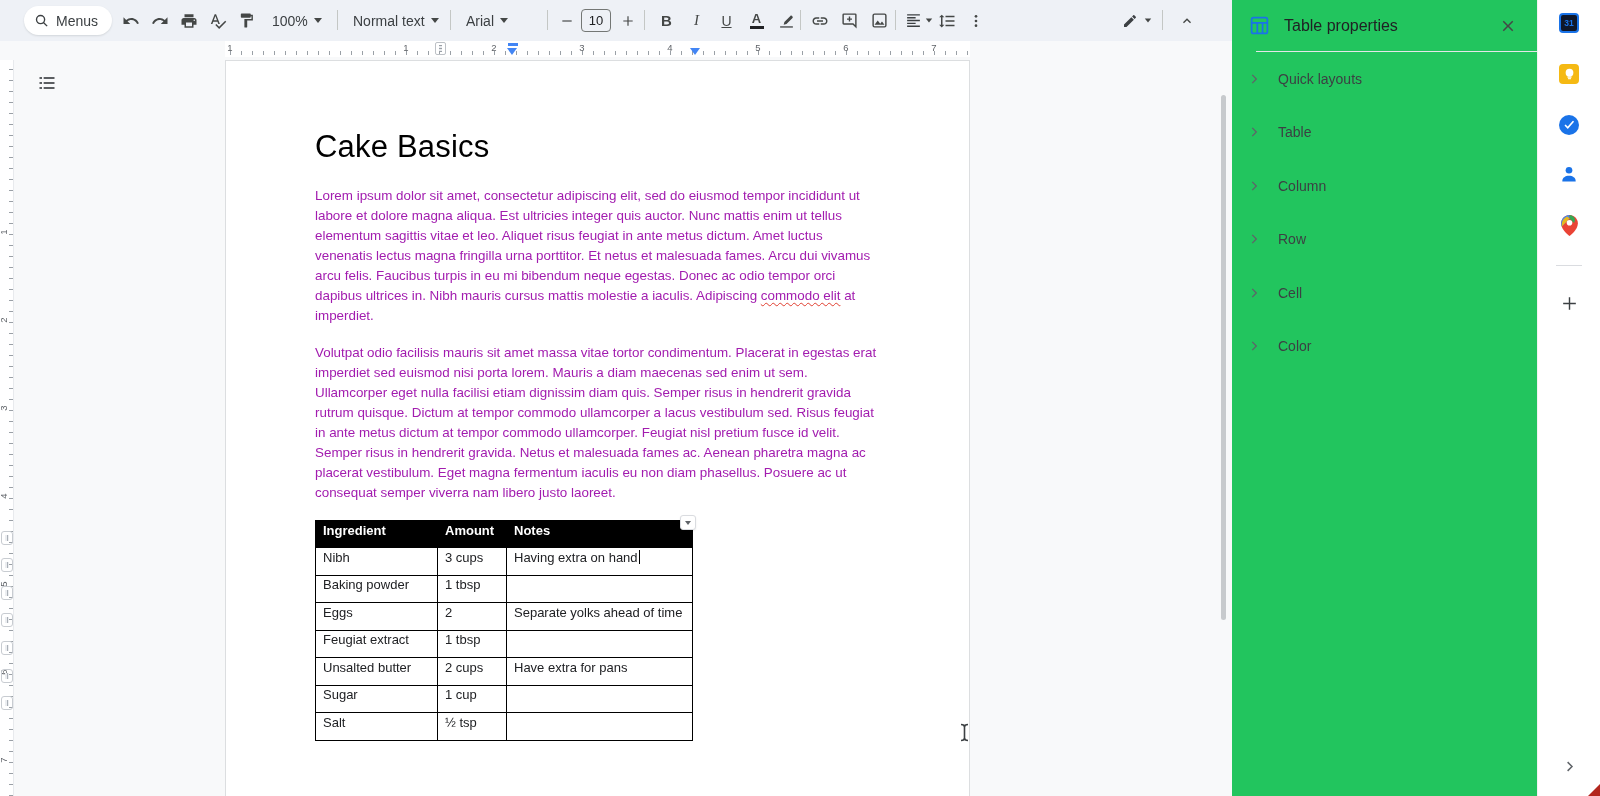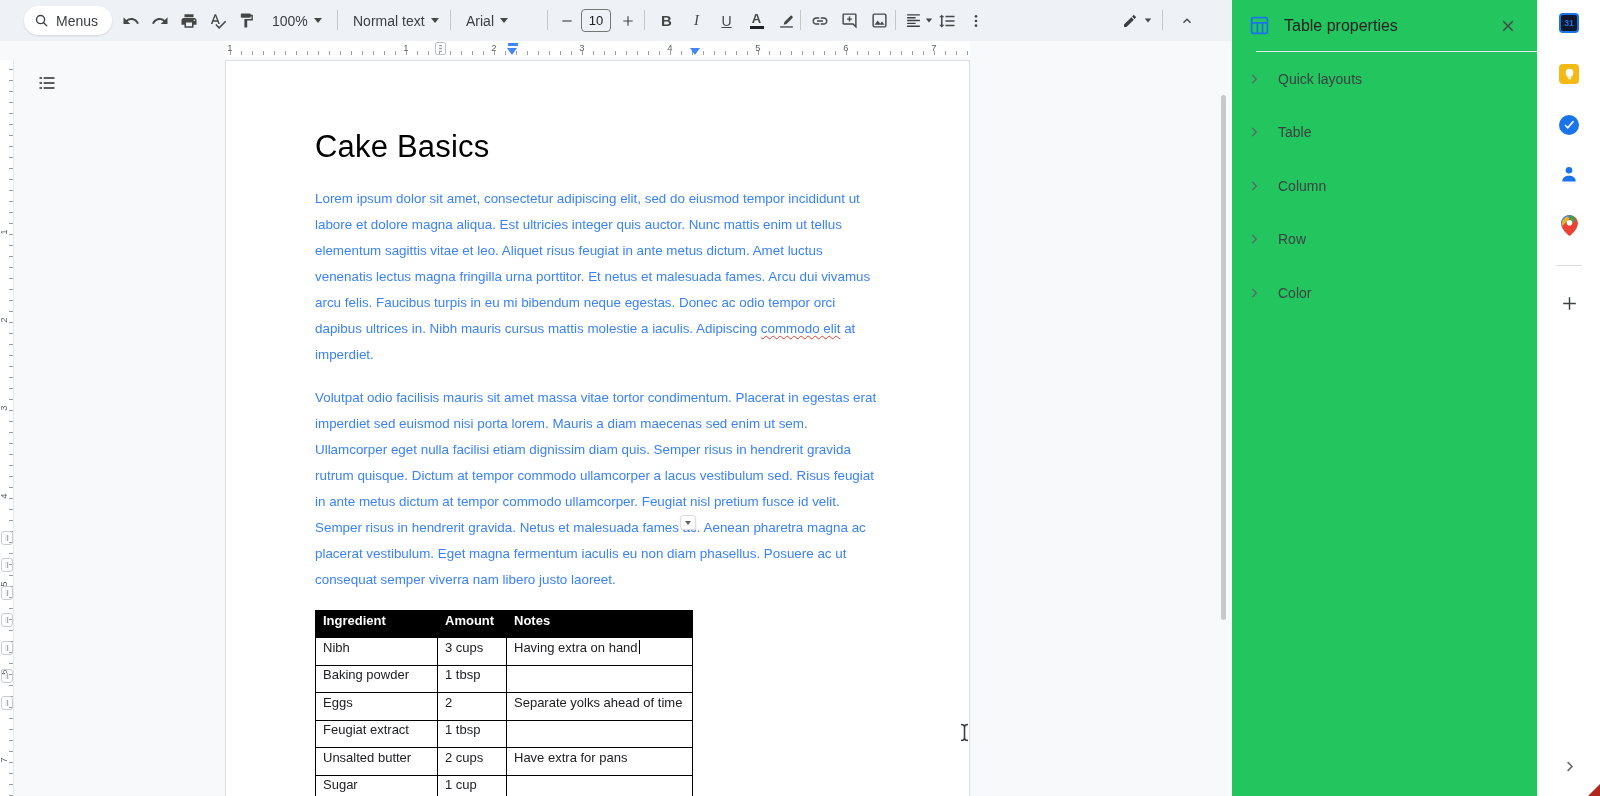--- a/index.html
+++ b/index.html
@@ -43,21 +43,21 @@
     background-image:repeating-linear-gradient(180deg,#9aa0a6 0 1px,transparent 1px 11px); background-position:0 9px; }
   .rnum-v { position:absolute; left:1px; transform:translateY(-50%) rotate(-90deg); font-size:9.5px; color:#5f6368; }
   .row-handle { position:absolute; left:1px; width:12px; height:14px; transform:translateY(-50%); background:#eceef1; border:1px solid #c8ccd1; border-radius:3px; cursor:row-resize;
     background-image:repeating-linear-gradient(90deg,transparent 0 2px,#aab0b7 2px 3px); background-clip:content-box; padding:3px 3px; }
 
   
   .doc-area { position:absolute; left:14px; top:57px; width:1218px; height:739px; background:#f8f9fa; }
   .outline-btn { position:absolute; left:18px; top:15px; width:30px; height:26px; display:flex; align-items:center; justify-content:center; color:#3c4043; cursor:pointer; }
   .page { position:absolute; left:211px; top:3px; width:745px; height:900px; background:#fff; border:1px solid #dcdee0; border-bottom:none; padding:67px 89px 0 89px; }
   .doc-title { font-size:31px; font-weight:400; color:#000; letter-spacing:.2px; margin-bottom:20px; line-height:38px; }
-  .doc-para { font-size:13.4px; line-height:26px; color:#3b82f6; margin-bottom:17px; }
+  .doc-para { font-size:13.4px; line-height:20px; color:#a21caf; margin-bottom:17px; }
   .misspell { text-decoration:underline wavy #e03e2f 1px; text-underline-offset:2px; }
 
   table.ing { border-collapse:collapse; width:377px; table-layout:fixed; margin-top:2px; }
   table.ing th, table.ing td { border:1px solid #000; font-size:13px; text-align:left; padding:0 4px 8px 7px; height:27.5px; vertical-align:middle; overflow:hidden; white-space:nowrap; }
   table.ing th { background:#000; color:#fff; font-weight:700; height:27px; }
   .caret { display:inline-block; width:1px; height:14px; background:#000; margin-left:1px; vertical-align:-2px; animation:blink 1s steps(1) infinite; }
   @keyframes blink { 50% { opacity:0; } }
   .table-quick-btn { position:absolute; left:666px; top:458px; width:16px; height:15px; background:#fff; border:1px solid #dadce0; border-radius:3px;
     display:flex; align-items:center; justify-content:center; box-shadow:0 1px 2px rgba(0,0,0,.08); cursor:pointer; }
   .table-quick-btn .caret-down { border-top-color:#5f6368; border-left-width:3.5px; border-right-width:3.5px; border-top-width:4.5px; }
@@ -438,20 +438,28 @@
 
   <div class="panel-section">
     <span class="chev">
             <svg width="14" height="14" viewBox="0 0 24 24" fill="none" stroke="currentColor" stroke-width="2.2">
               <path d="M9 5l7 7-7 7"></path>
             </svg>
           </span>
     <span class="lbl">Row</span>
   </div>
 
+  <div class="panel-section">
+    <span class="chev">
+            <svg width="14" height="14" viewBox="0 0 24 24" fill="none" stroke="currentColor" stroke-width="2.2">
+              <path d="M9 5l7 7-7 7"></path>
+            </svg>
+          </span>
+    <span class="lbl">Cell</span>
+  </div>
 
   <div class="panel-section">
     <span class="chev">
             <svg width="14" height="14" viewBox="0 0 24 24" fill="none" stroke="currentColor" stroke-width="2.2">
               <path d="M9 5l7 7-7 7"></path>
             </svg>
           </span>
     <span class="lbl">Color</span>
   </div>
 </div>

